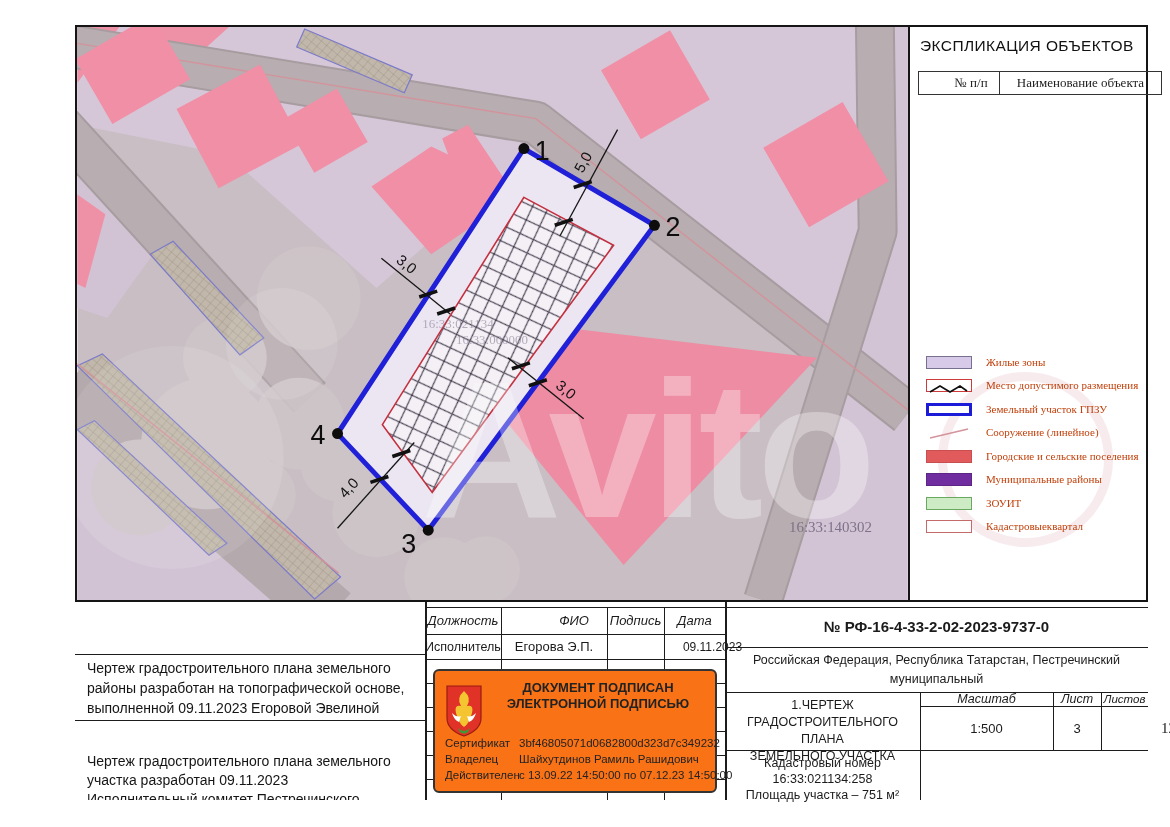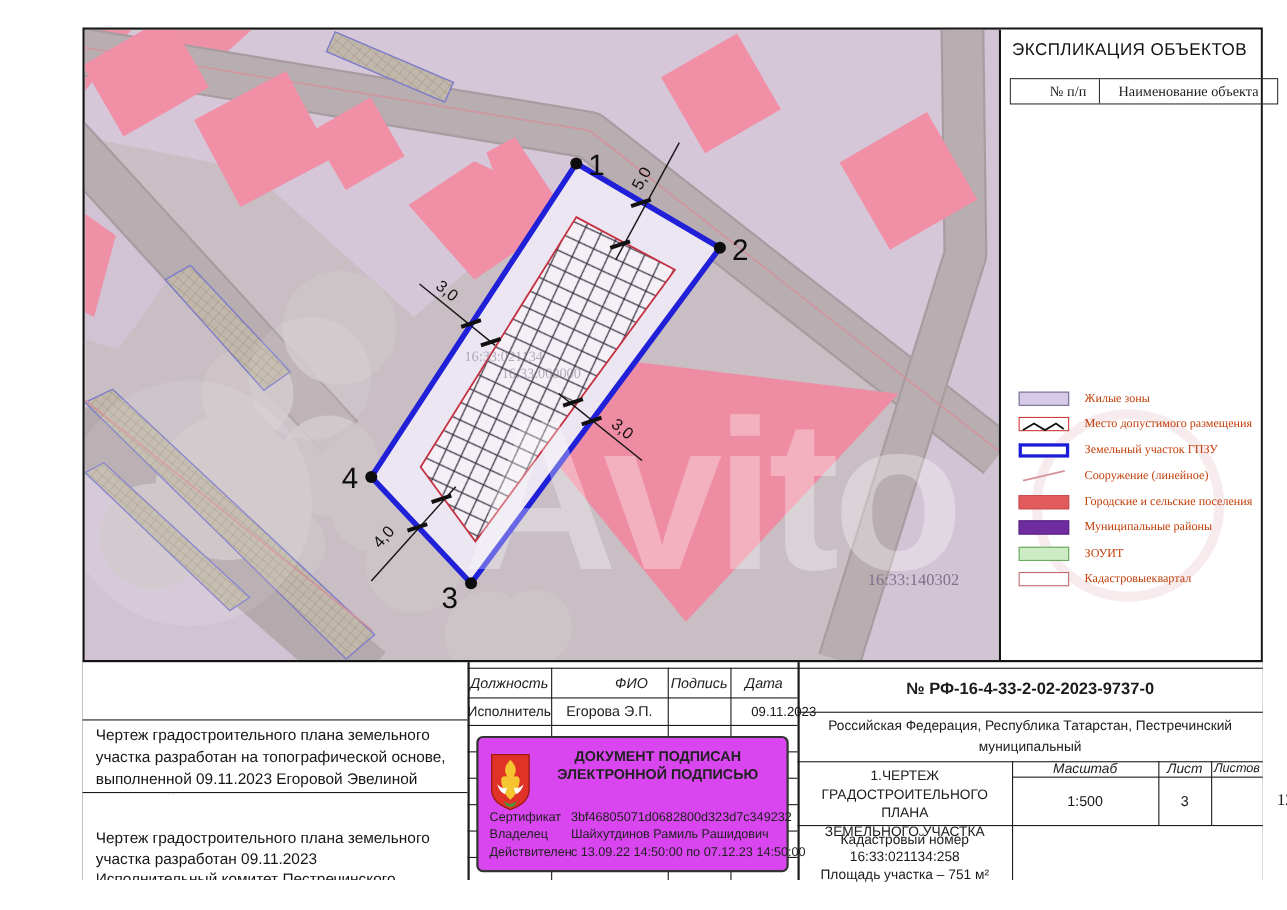--- a/index.html
+++ b/index.html
@@ -29,21 +29,21 @@
   .wm-circle-right{position:absolute;left:28px;top:345px;width:175px;height:175px;border-radius:50%;
                    border:9px solid rgba(240,216,221,.5);box-sizing:border-box;}
   .titleblock{position:absolute;left:75px;top:600px;width:1073px;height:200px;background:#fff;
               border-top:2px solid #151515;box-sizing:border-box;}
   .vline{position:absolute;background:#1c1c1c;width:2px;}
   .vline1{position:absolute;background:#1c1c1c;width:1px;}
   .hline{position:absolute;background:#1c1c1c;height:1px;}
   .note{position:absolute;left:12px;width:332px;overflow:hidden;font-size:14px;line-height:20px;color:#151515;}
   .tcell{position:absolute;display:flex;align-items:center;justify-content:center;font-size:13px;}
   .ital{font-style:italic;}
-  .stamp{position:absolute;left:358px;top:67px;width:284px;height:124px;background:#d946ef;
+  .stamp{position:absolute;left:358px;top:67px;width:284px;height:124px;background:#f97316;
          border:2px solid #333;border-radius:6px;box-sizing:border-box;z-index:5;}
   .stamp-title{position:absolute;left:52px;top:9px;width:222px;text-align:center;
                font-size:13px;font-weight:bold;line-height:16px;color:#222;}
   .stamp-row{position:absolute;left:10px;font-size:11.5px;color:#222;white-space:nowrap;}
   .stamp-row .val{position:absolute;left:74px;top:0;}
   .docnum{position:absolute;left:650px;top:10px;width:423px;text-align:center;
           font-size:15px;font-weight:bold;line-height:30px;}
   .address{position:absolute;left:655px;top:49px;width:413px;text-align:center;
            font-size:12.5px;line-height:19px;}
   .sheettitle{position:absolute;left:650px;top:95px;width:195px;text-align:center;
@@ -233,21 +233,21 @@
   <div class="titleblock">
 
     <div class="vline" style="left:350px;top:0;height:198px;"></div>
     <div class="vline" style="left:650px;top:0;height:198px;"></div>
     <div class="hline" style="left:350px;top:5px;width:723px;"></div>
 
     <div class="hline" style="left:0;top:52px;width:350px;"></div>
     <div class="hline" style="left:0;top:118px;width:350px;"></div>
     <div class="note" style="top:56px;height:64px;">
       <div>Чертеж градостроительного плана земельного</div>
-      <div>участка разработан  на топографической основе,</div>
+      <div>районы разработан  на топографической основе,</div>
       <div>выполненной 09.11.2023 Егоровой Эвелиной</div>
       <div>Павловной</div>
     </div>
     <div class="note" style="top:150px;height:48px;line-height:19px;">
       <div>Чертеж градостроительного плана земельного</div>
       <div>участка разработан 09.11.2023</div>
       <div>Исполнительный комитет Пестречинского</div>
     </div>
 
     <div class="vline1" style="left:426px;top:5px;height:193px;"></div>

